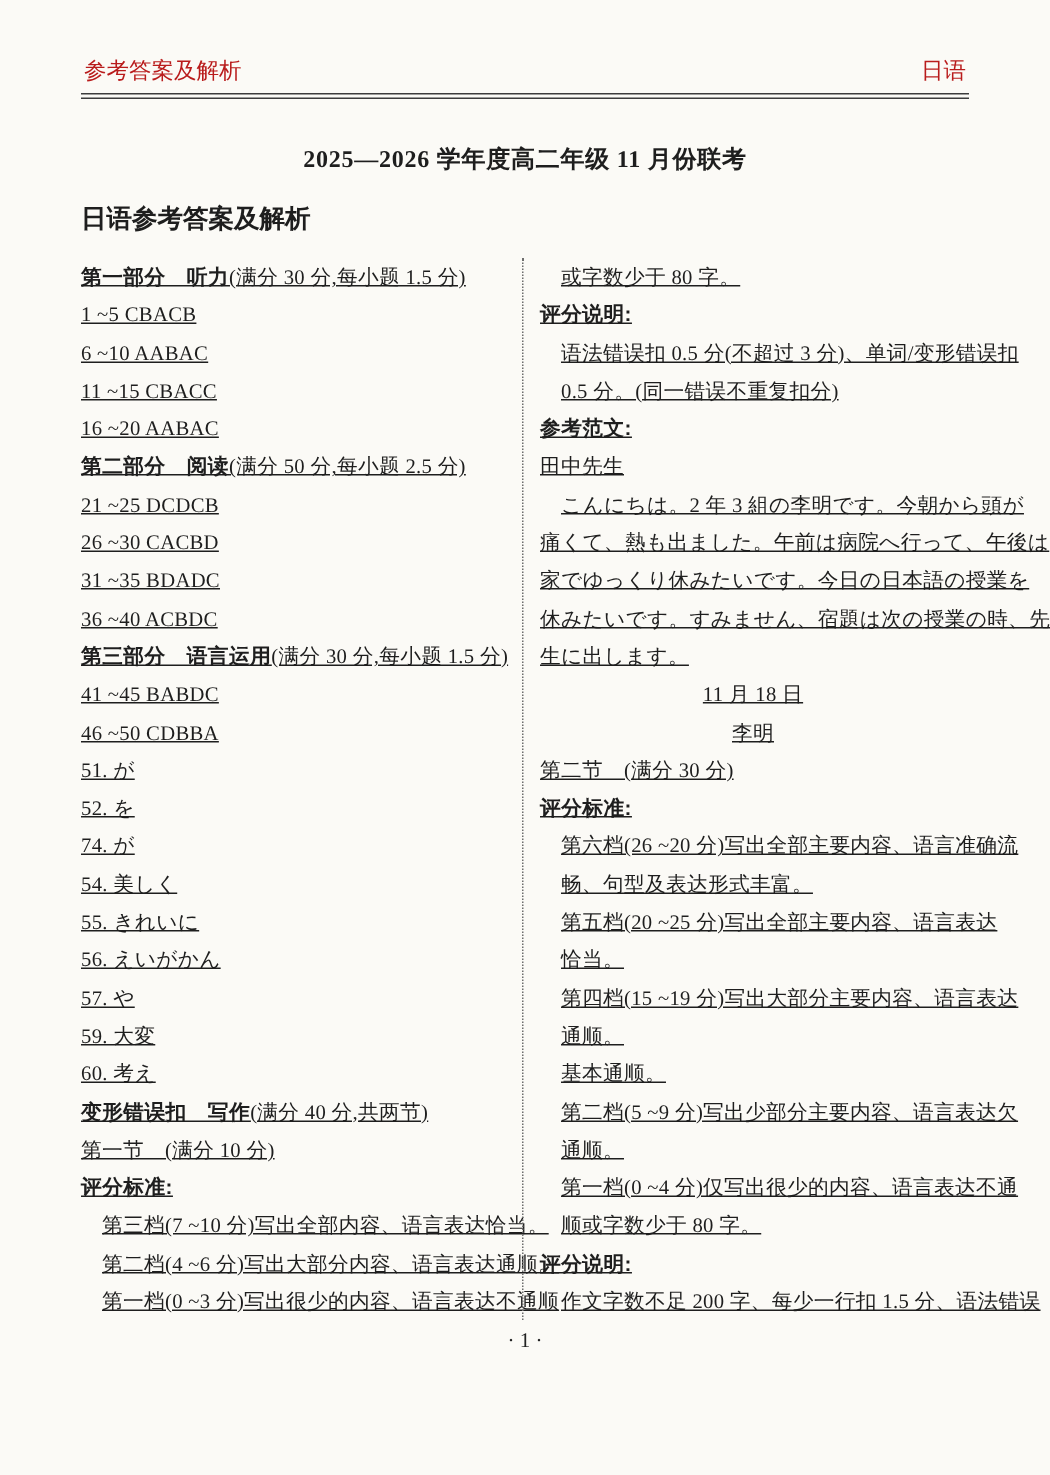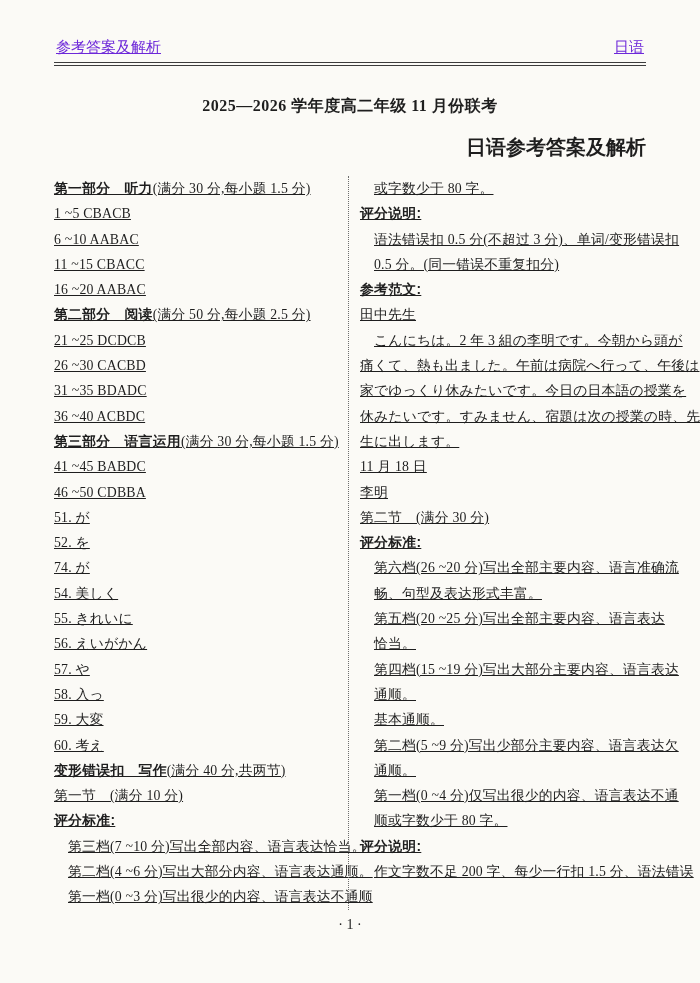--- a/index.html
+++ b/index.html
@@ -8,63 +8,62 @@
     background:#fbfaf6;
     color:#1e1e1e;
     font-family:"Liberation Serif","DejaVu Serif",serif;
     overflow:hidden;
   }
   .sheet { padding:38px 54px 0 54px; }
 
   
   .running-header {
     display:flex; justify-content:space-between; align-items:flex-end;
-    font-size:15px; color:#6d28d9;
+    font-size:15px; color:#b91c1c;
     padding:0 2px;
-    text-decoration:underline;
   }
   .double-rule {
     margin-top:5px;
     border-top:1px solid #3c3c3c;
     border-bottom:1px solid #3c3c3c;
     height:2px;
   }
 
   
   .doc-title {
     margin:30px 0 0 0;
     text-align:center;
     font-size:16px; font-weight:bold;
     letter-spacing:0.5px;
     font-family:"Liberation Serif","DejaVu Serif",serif;
   }
   .doc-subtitle {
     margin-top:17px;
-    text-align:right;
-    font-size:20px; font-weight:bold;
+    text-align:left;
+    font-size:17px; font-weight:bold;
     font-family:"Liberation Sans","DejaVu Sans",sans-serif;
   }
 
   
   .columns {
     display:flex;
     margin-top:15px;
     text-decoration:underline;
   }
   .col {
     font-size:13.8px;
     line-height:25.3px;
     letter-spacing:0.2px;
   }
   .col-left  { width:286px; padding-right:8px; }
   .col-right { width:286px; padding-left:11px; border-left:1px dotted #6d6d6d; }
 
   .line { white-space:nowrap; }
   .line.ind { padding-left:14px; }
-  .line.right { text-align:left; padding-right:2px; }
+  .line.right { text-align:center; padding-right:2px; }
   .bold {
     font-weight:bold;
     font-family:"Liberation Sans","DejaVu Sans",sans-serif;
     letter-spacing:0.3px;
   }
 
   
   .footer {
     text-align:center;
     font-size:14px;
@@ -101,21 +100,20 @@
         <div class="line"><span class="bold">第三部分　语言运用</span><span>(满分 30 分,每小题 1.5 分)</span></div>
         <div class="line"><span>41 ~45 BABDC</span></div>
         <div class="line"><span>46 ~50 CDBBA</span></div>
         <div class="line"><span>51. が</span></div>
         <div class="line"><span>52. を</span></div>
         <div class="line"><span>74. が</span></div>
         <div class="line"><span>54. 美しく</span></div>
         <div class="line"><span>55. きれいに</span></div>
         <div class="line"><span>56. えいがかん</span></div>
         <div class="line"><span>57. や</span></div>
-        <div class="line"><span>58. 入っ</span></div>
         <div class="line"><span>59. 大変</span></div>
         <div class="line"><span>60. 考え</span></div>
         <div class="line"><span class="bold">变形错误扣　写作</span><span>(满分 40 分,共两节)</span></div>
         <div class="line"><span>第一节　(满分 10 分)</span></div>
         <div class="line"><span class="bold">评分标准:</span></div>
         <div class="line ind"><span>第三档(7 ~10 分)写出全部内容、语言表达恰当。</span></div>
         <div class="line ind"><span>第二档(4 ~6 分)写出大部分内容、语言表达通顺。</span></div>
         <div class="line ind"><span>第一档(0 ~3 分)写出很少的内容、语言表达不通顺</span></div>
       </div>
     <div class="col col-right" id="col-right">

